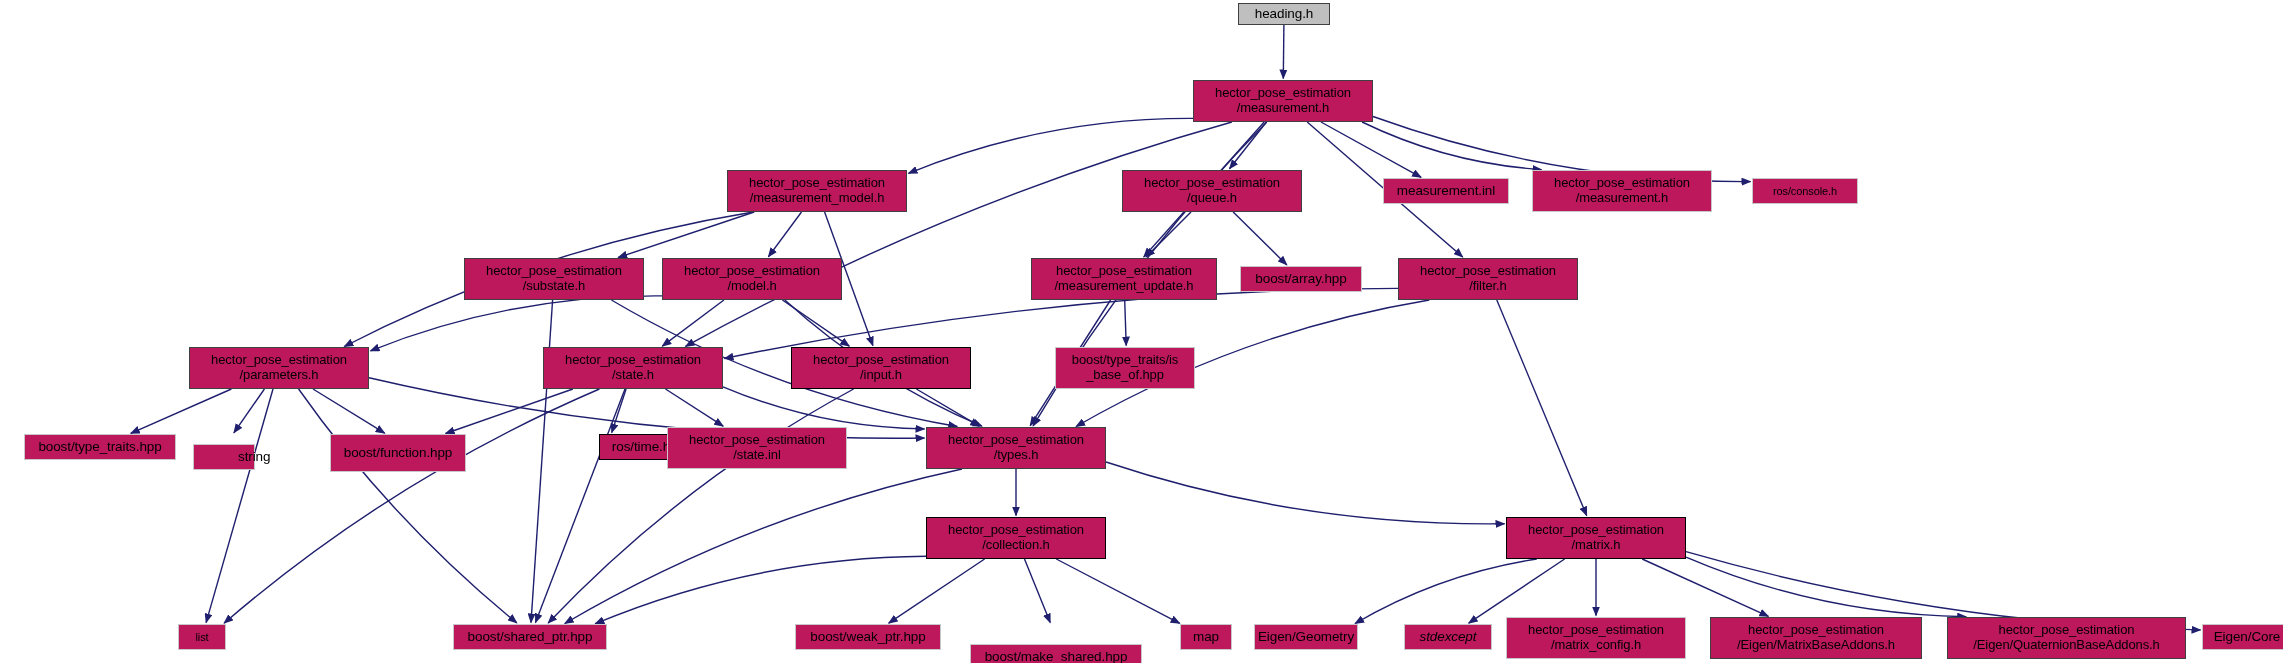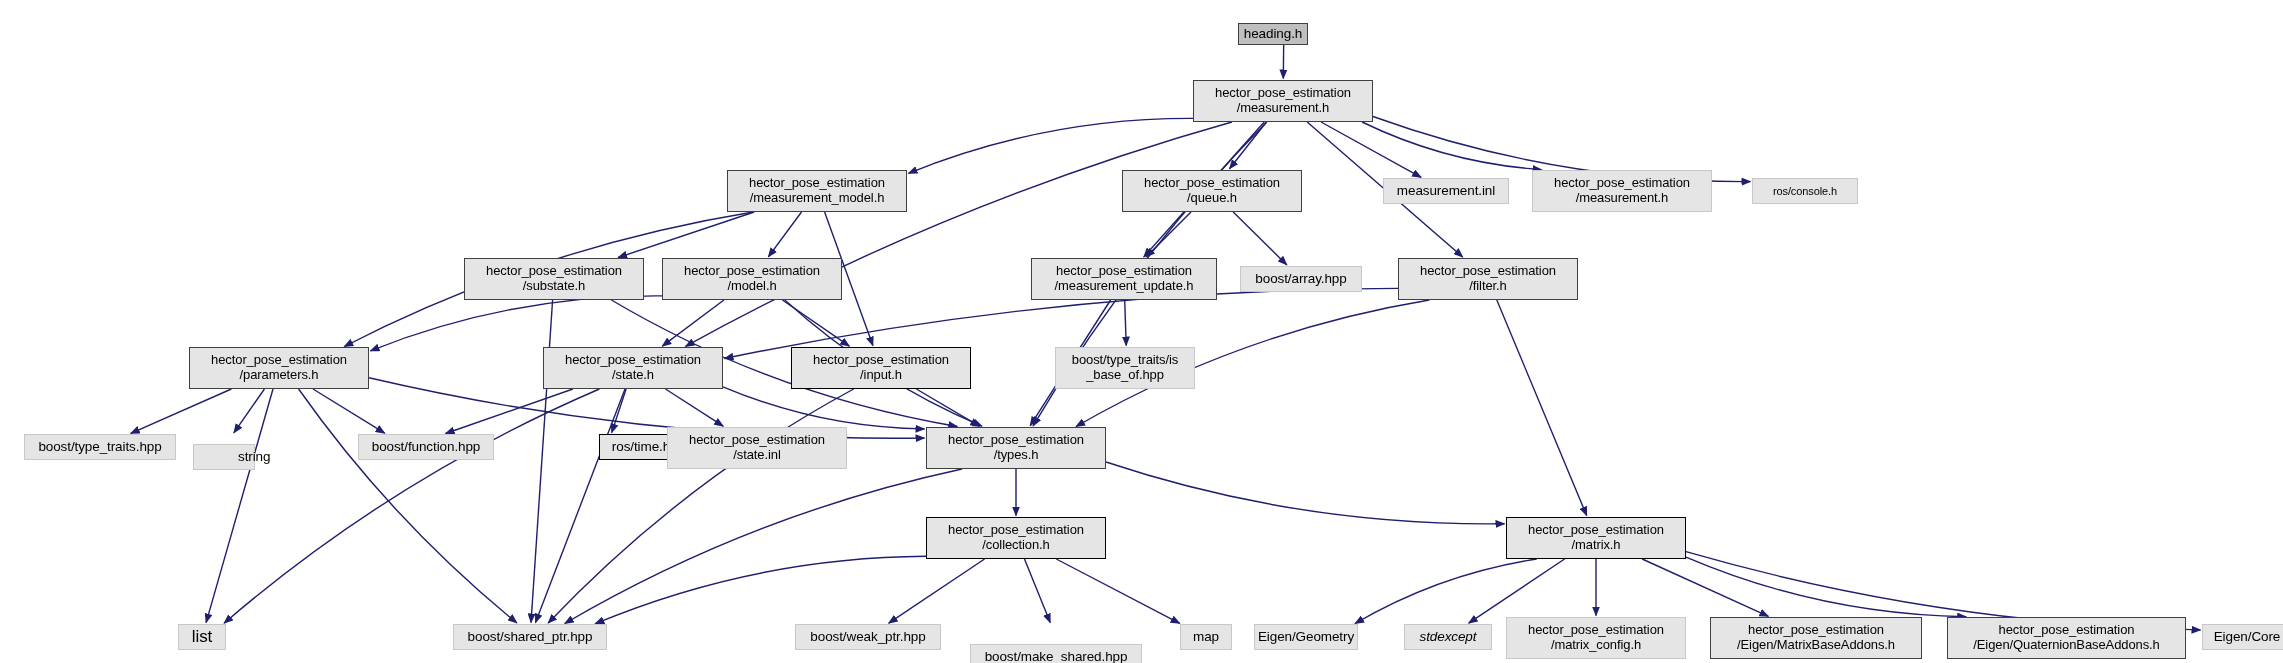--- a/index.html
+++ b/index.html
@@ -23,21 +23,21 @@
     height: 663px;
     pointer-events: none;
   }
   .node {
     position: absolute;
     box-sizing: border-box;
     display: flex;
     align-items: center;
     justify-content: center;
     text-align: center;
-    background: #e5e5e5;
+    background: #be185d;
     line-height: 1.12;
     white-space: pre;
     letter-spacing: -0.1px;
     color: #000000;
   }
   .node .lbl {
     display: block;
     width: 100%;
     pointer-events: none;
   }
@@ -108,21 +108,21 @@
         <path d="M926.0,556.3 Q754.0,557.5 595.3,623.7" marker-end="url(#arrow)"></path>
         <path d="M1536.8,559.0 Q1439.8,574.0 1355.1,623.5" marker-end="url(#arrow)"></path>
         <path d="M1564.6,559.0 Q1516.6,591.1 1468.7,623.2" marker-end="url(#arrow)"></path>
         <path d="M1596.0,559.0 Q1596.0,587.3 1596.0,615.5" marker-end="url(#arrow)"></path>
         <path d="M1642.2,559.0 Q1705.3,587.7 1768.4,616.4" marker-end="url(#arrow)"></path>
         <path d="M1686.0,557.1 Q1820.3,614.5 1966.2,616.7" marker-end="url(#arrow)"></path>
         <path d="M1686.0,551.7 Q1938.1,624.4 2200.5,629.9" marker-end="url(#arrow)"></path>
       </g>
   </svg>
   <div id="node-layer">
-      <div class="node n-root" style="left: 1238px; top: 3px; width: 70px; height: 22px; font-size: 13.5px; margin-top: 20px;"><span class="lbl">heading.h</span></div>
+      <div class="node n-root" style="left: 1238px; top: 3px; width: 92px; height: 22px; font-size: 13.5px;"><span class="lbl">heading.h</span></div>
       <div class="node n-strong" style="left: 1193px; top: 80px; width: 180px; height: 42px; font-size: 13px;"><span class="lbl">hector_pose_estimation
 /measurement.h</span></div>
       <div class="node n-strong" style="left: 727px; top: 170px; width: 180px; height: 42px; font-size: 13px;"><span class="lbl">hector_pose_estimation
 /measurement_model.h</span></div>
       <div class="node n-strong" style="left: 1122px; top: 170px; width: 180px; height: 42px; font-size: 13px;"><span class="lbl">hector_pose_estimation
 /queue.h</span></div>
       <div class="node n-light" style="left: 1383px; top: 178px; width: 126px; height: 26px; font-size: 13.5px;"><span class="lbl">measurement.inl</span></div>
       <div class="node n-light" style="left: 1532px; top: 170px; width: 180px; height: 42px; font-size: 13px;"><span class="lbl">hector_pose_estimation
 /measurement.h</span></div>
       <div class="node n-light" style="left: 1752px; top: 178px; width: 106px; height: 26px; font-size: 11px;"><span class="lbl">ros/console.h</span></div>
@@ -138,31 +138,31 @@
       <div class="node n-strong" style="left: 189px; top: 347px; width: 180px; height: 42px; font-size: 13px;"><span class="lbl">hector_pose_estimation
 /parameters.h</span></div>
       <div class="node n-strong" style="left: 543px; top: 347px; width: 180px; height: 42px; font-size: 13px;"><span class="lbl">hector_pose_estimation
 /state.h</span></div>
       <div class="node n-norm" style="left: 791px; top: 347px; width: 180px; height: 42px; font-size: 13px;"><span class="lbl">hector_pose_estimation
 /input.h</span></div>
       <div class="node n-light" style="left: 1055px; top: 347px; width: 140px; height: 42px; font-size: 13px;"><span class="lbl">boost/type_traits/is
 _base_of.hpp</span></div>
       <div class="node n-light" style="left: 24px; top: 434px; width: 152px; height: 26px; font-size: 13.5px;"><span class="lbl">boost/type_traits.hpp</span></div>
       <div class="node n-light" style="left: 193px; top: 444px; width: 62px; height: 26px; font-size: 13.5px; padding-left: 44px;"><span class="lbl">string</span></div>
-      <div class="node n-light" style="left: 358px; top: 434px; width: 136px; height: 26px; font-size: 13.5px;"><span class="lbl">boost/function.hpp</span></div>
+      <div class="node n-light" style="left: 330px; top: 434px; width: 136px; height: 38px; font-size: 13.5px;"><span class="lbl">boost/function.hpp</span></div>
       <div class="node n-norm" style="left: 565px; top: 434px; width: 84px; height: 26px; font-size: 13.5px; margin-left: 34px;"><span class="lbl">ros/time.h</span></div>
       <div class="node n-light" style="left: 667px; top: 427px; width: 180px; height: 42px; font-size: 13px;"><span class="lbl">hector_pose_estimation
 /state.inl</span></div>
       <div class="node n-strong" style="left: 926px; top: 427px; width: 180px; height: 42px; font-size: 13px;"><span class="lbl">hector_pose_estimation
 /types.h</span></div>
       <div class="node n-norm" style="left: 926px; top: 517px; width: 180px; height: 42px; font-size: 13px;"><span class="lbl">hector_pose_estimation
 /collection.h</span></div>
       <div class="node n-norm" style="left: 1506px; top: 517px; width: 180px; height: 42px; font-size: 13px;"><span class="lbl">hector_pose_estimation
 /matrix.h</span></div>
-      <div class="node n-light" style="left: 178px; top: 624px; width: 48px; height: 26px; font-size: 17px;"><span class="lbl">list</span></div>
+      <div class="node n-light" style="left: 178px; top: 624px; width: 48px; height: 26px; font-size: 11px;"><span class="lbl">list</span></div>
       <div class="node n-light" style="left: 453px; top: 624px; width: 154px; height: 26px; font-size: 13.5px;"><span class="lbl">boost/shared_ptr.hpp</span></div>
       <div class="node n-light" style="left: 795px; top: 624px; width: 146px; height: 26px; font-size: 13.5px;"><span class="lbl">boost/weak_ptr.hpp</span></div>
       <div class="node n-light" style="left: 970px; top: 644px; width: 172px; height: 26px; font-size: 13.5px;"><span class="lbl">boost/make_shared.hpp</span></div>
       <div class="node n-light" style="left: 1180px; top: 624px; width: 52px; height: 26px; font-size: 13.5px;"><span class="lbl">map</span></div>
       <div class="node n-light" style="left: 1254px; top: 624px; width: 104px; height: 26px; font-size: 13.5px; justify-content: flex-end;"><span class="lbl">Eigen/Geometry</span></div>
       <div class="node n-light" style="left: 1404px; top: 624px; width: 88px; height: 26px; font-size: 13.5px; font-style: italic;"><span class="lbl">stdexcept</span></div>
       <div class="node n-light" style="left: 1506px; top: 617px; width: 180px; height: 42px; font-size: 13px;"><span class="lbl">hector_pose_estimation
 /matrix_config.h</span></div>
       <div class="node n-strong" style="left: 1710px; top: 617px; width: 212px; height: 42px; font-size: 13px;"><span class="lbl">hector_pose_estimation
 /Eigen/MatrixBaseAddons.h</span></div>

